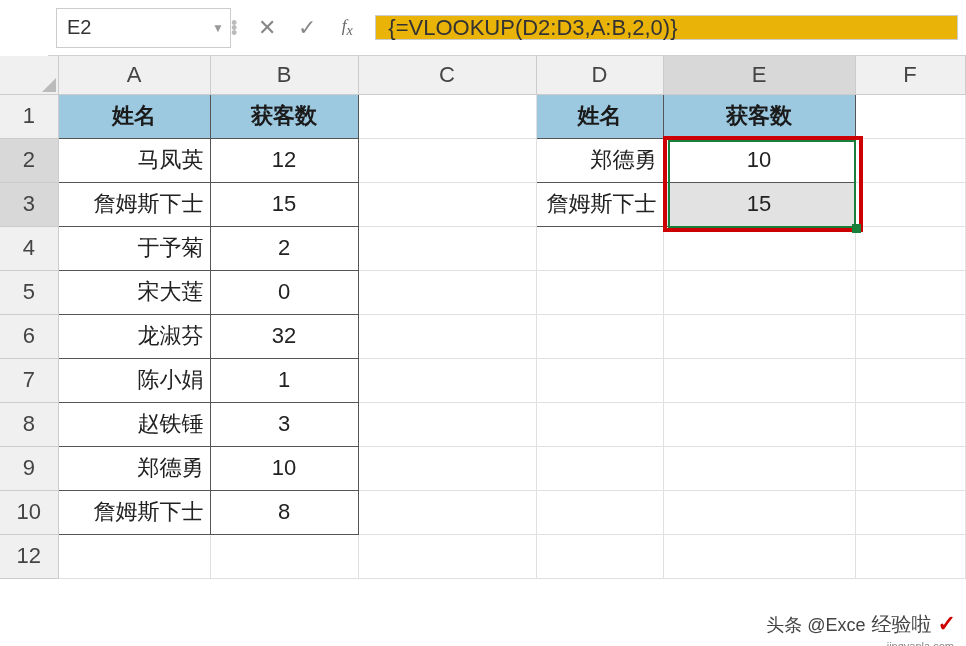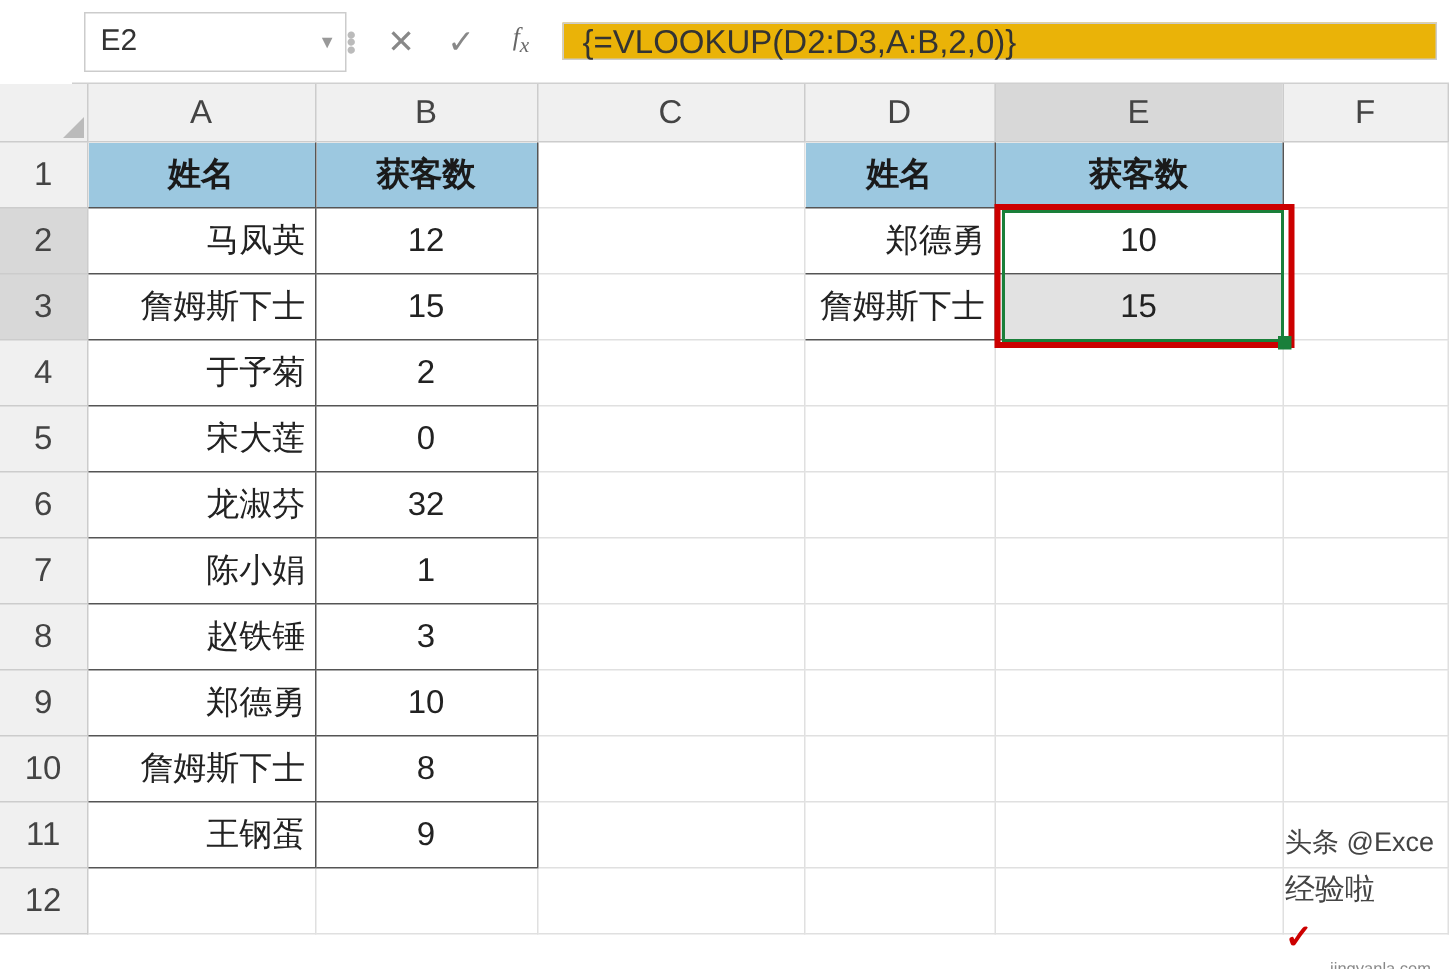--- a/index.html
+++ b/index.html
@@ -184,21 +184,20 @@
     }
     .watermark {
       position: absolute;
       right: 10px;
       bottom: 8px;
       color: #444;
       font-size: 18px;
       display: flex;
       align-items: baseline;
       gap: 6px;
-      flex-direction: column;
     }
     .watermark .w1 { font-size: 18px; }
     .watermark .w2 { font-size: 20px; font-weight: 400; }
     .watermark .check { color: #cc0000; font-size: 22px; font-weight: bold; }
     .watermark-sub {
       position: absolute;
       right: 12px;
       bottom: -6px;
       color: #888;
       font-size: 11px;
@@ -331,29 +330,20 @@
   <tr>
     <th class="row-hdr">10</th>
     <td class="cell left border-l border-b border-r">詹姆斯下士</td>
     <td class="cell center border-b border-r">8</td>
     <td class="cell"></td>
     <td class="cell"></td>
     <td class="cell"></td>
     <td class="cell"></td>
   </tr>
   <tr>
-    <th class="row-hdr">11</th>
-    <td class="cell left border-l border-b border-r">王钢蛋</td>
-    <td class="cell center border-b border-r">9</td>
-    <td class="cell"></td>
-    <td class="cell"></td>
-    <td class="cell"></td>
-    <td class="cell"></td>
-  </tr>
-  <tr>
     <th class="row-hdr">12</th>
     <td class="cell"></td>
     <td class="cell"></td>
     <td class="cell"></td>
     <td class="cell"></td>
     <td class="cell"></td>
     <td class="cell"></td>
   </tr>
 </tbody>
     </table>

